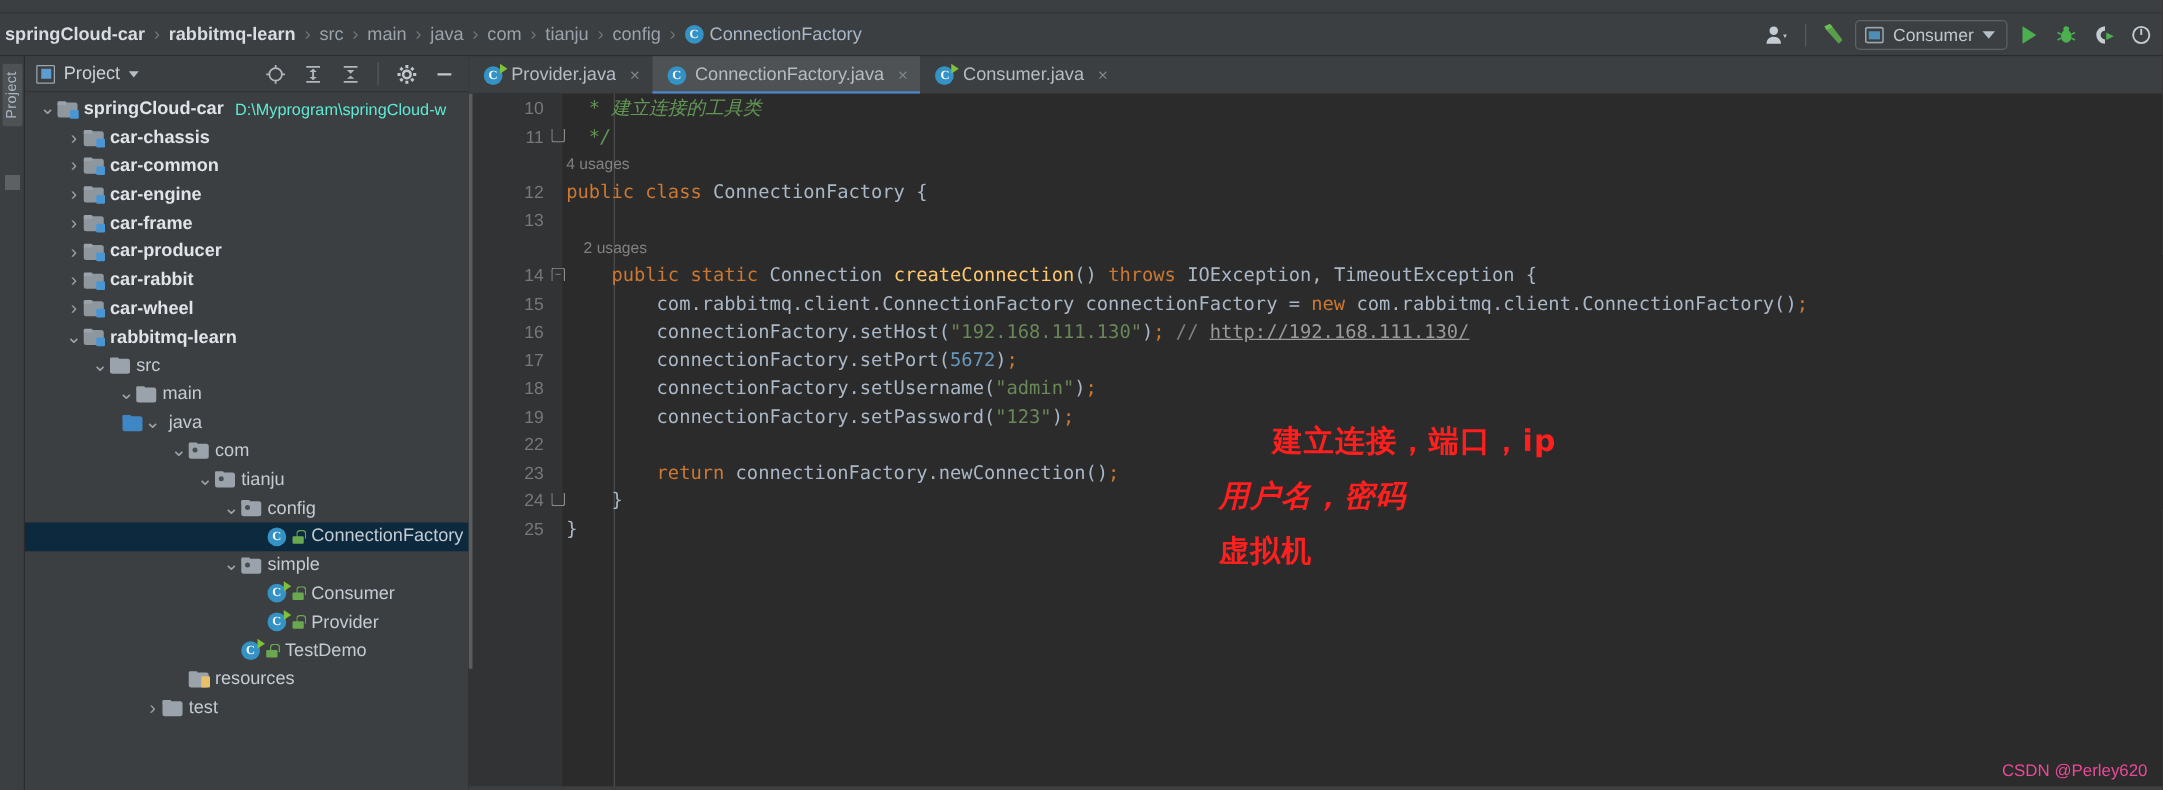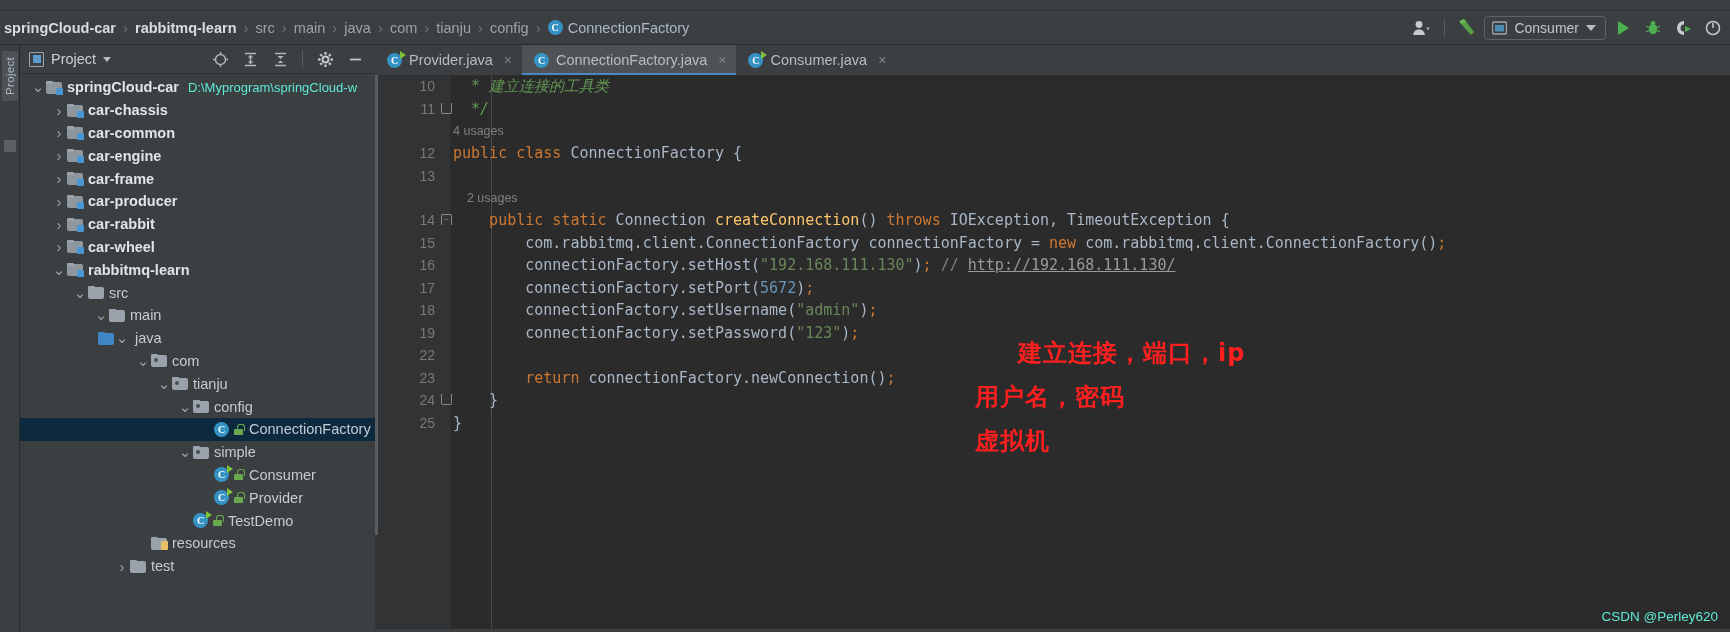--- a/index.html
+++ b/index.html
@@ -233,21 +233,21 @@
 
   
   .annot {
     position: absolute; color: #ff1f1f;
     font-family: "DejaVu Sans", sans-serif; font-size: 24px; font-weight: bold;
     letter-spacing: 1px; white-space: pre;
   }
 
   .watermark {
     position: absolute; right: 12px; bottom: 8px;
-    color: #5eead4; font-size: 13.5px; font-family: "Liberation Sans", sans-serif;
+    color: #ec4899; font-size: 13.5px; font-family: "Liberation Sans", sans-serif;
   }
   .bottom-bar {
     position: absolute; left: 375px; right: 0; bottom: 0; height: 3px; background: #3c3f41;
   }
   svg { display: block; }
 </style>
 </head>
 <body>
 
 <div id="app">
@@ -599,21 +599,21 @@
           <div class="cl"><span class="ln">17</span><span class="src"><span class="typ">        connectionFactory.setPort(</span><span class="num">5672</span><span class="pun">)</span><span class="semi">;</span></span></div>
           <div class="cl"><span class="ln">18</span><span class="src"><span class="typ">        connectionFactory.setUsername(</span><span class="str">"admin"</span><span class="pun">)</span><span class="semi">;</span></span></div>
           <div class="cl"><span class="ln">19</span><span class="src"><span class="typ">        connectionFactory.setPassword(</span><span class="str">"123"</span><span class="pun">)</span><span class="semi">;</span></span></div>
           <div class="cl"><span class="ln">22</span></div>
           <div class="cl"><span class="ln">23</span><span class="src"><span class="kw">        return </span><span class="typ">connectionFactory.newConnection()</span><span class="semi">;</span></span></div>
           <div class="cl"><span class="ln">24</span><span class="fold bot"></span><span class="src"><span class="pun">    }</span></span></div>
           <div class="cl"><span class="ln">25</span><span class="src"><span class="pun">}</span></span></div>
         </div>
 
       <div class="annot" style="left:600px; top:262px;margin-left:43px;">建立连接，端口，ip</div>
-      <div class="annot" style="left:600px; top:306px;">用户名，密码</div>
+      <div class="annot" style="left:600px; top:306px;font-style:italic;">用户名，密码</div>
       <div class="annot" style="left:600px; top:350px;">虚拟机</div>
 
       <div class="watermark">CSDN @Perley620</div>
     </div>
   </div>
 
   <div class="bottom-bar"></div>
 </div>
 
 </body></html>

